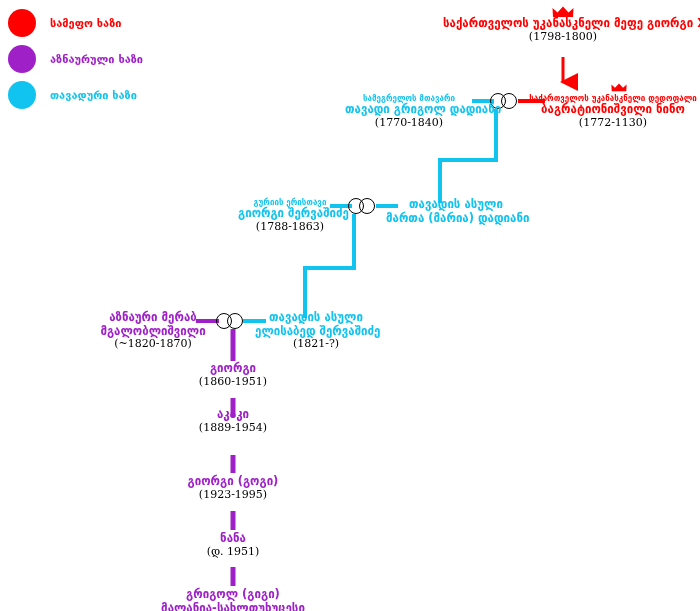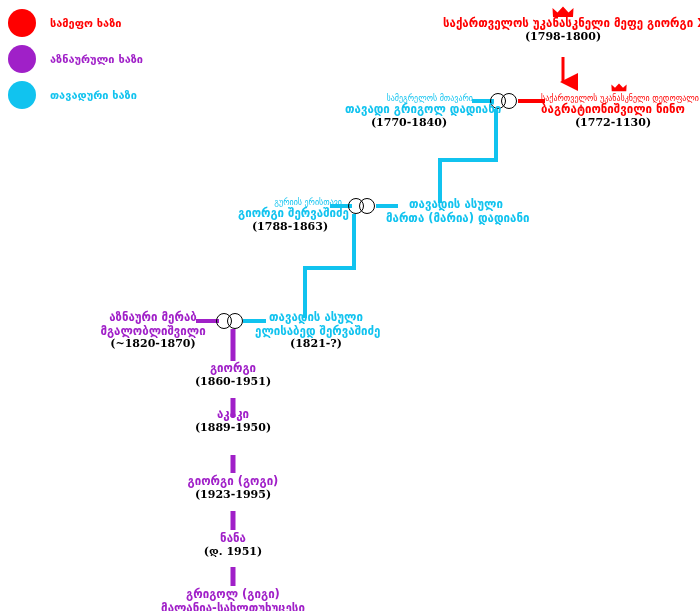--- a/index.html
+++ b/index.html
@@ -11,23 +11,23 @@
   svg.wires{position:absolute;left:0;top:0;width:700px;height:611px;pointer-events:none;}
 
   
   .legend{position:absolute;left:8px;top:8px;}
   .legend-row{display:flex;align-items:center;height:30px;margin-bottom:6px;}
   .legend-dot{width:28px;height:28px;border-radius:50%;flex:0 0 auto;}
   .legend-label{margin-left:14px;font-size:11px;font-weight:bold;white-space:nowrap;}
 
   
   .person{position:absolute;text-align:center;line-height:1.18;}
-  .title-line{font-size:8px;font-weight:normal;white-space:nowrap;text-align:right;}
+  .title-line{font-size:8px;font-weight:bold;white-space:nowrap;}
   .name-line{font-size:11.5px;font-weight:bold;white-space:nowrap;}
-  .date-line{font-size:11px;font-weight:bold;color:#000000;
+  .date-line{font-size:11px;font-weight:normal;color:#000000;
              font-family:"DejaVu Serif","Liberation Serif",serif;white-space:nowrap;}
 
   .c-red{color:#ff0000;}
   .c-cyan{color:#11c3ef;}
   .c-purple{color:#a020c8;}
 
   
   .crown{position:absolute;width:22px;height:12px;}
   .crown svg{display:block;}
 
@@ -152,21 +152,21 @@
     <div class="date-line">(1821-?)</div>
   </div>
 
   <div class="person" style="left:178px;top:362px;width:110px;">
     <div class="name-line c-purple">გიორგი</div>
     <div class="date-line">(1860-1951)</div>
   </div>
 
   <div class="person" style="left:178px;top:408px;width:110px;">
     <div class="name-line c-purple">აკაკი</div>
-    <div class="date-line">(1889-1950)</div>
+    <div class="date-line">(1889-1954)</div>
   </div>
 
   <div class="person" style="left:173px;top:475px;width:120px;">
     <div class="name-line c-purple">გიორგი (გოგი)</div>
     <div class="date-line">(1923-1995)</div>
   </div>
 
   <div class="person" style="left:178px;top:532px;width:110px;">
     <div class="name-line c-purple">ნანა</div>
     <div class="date-line">(დ. 1951)</div>

